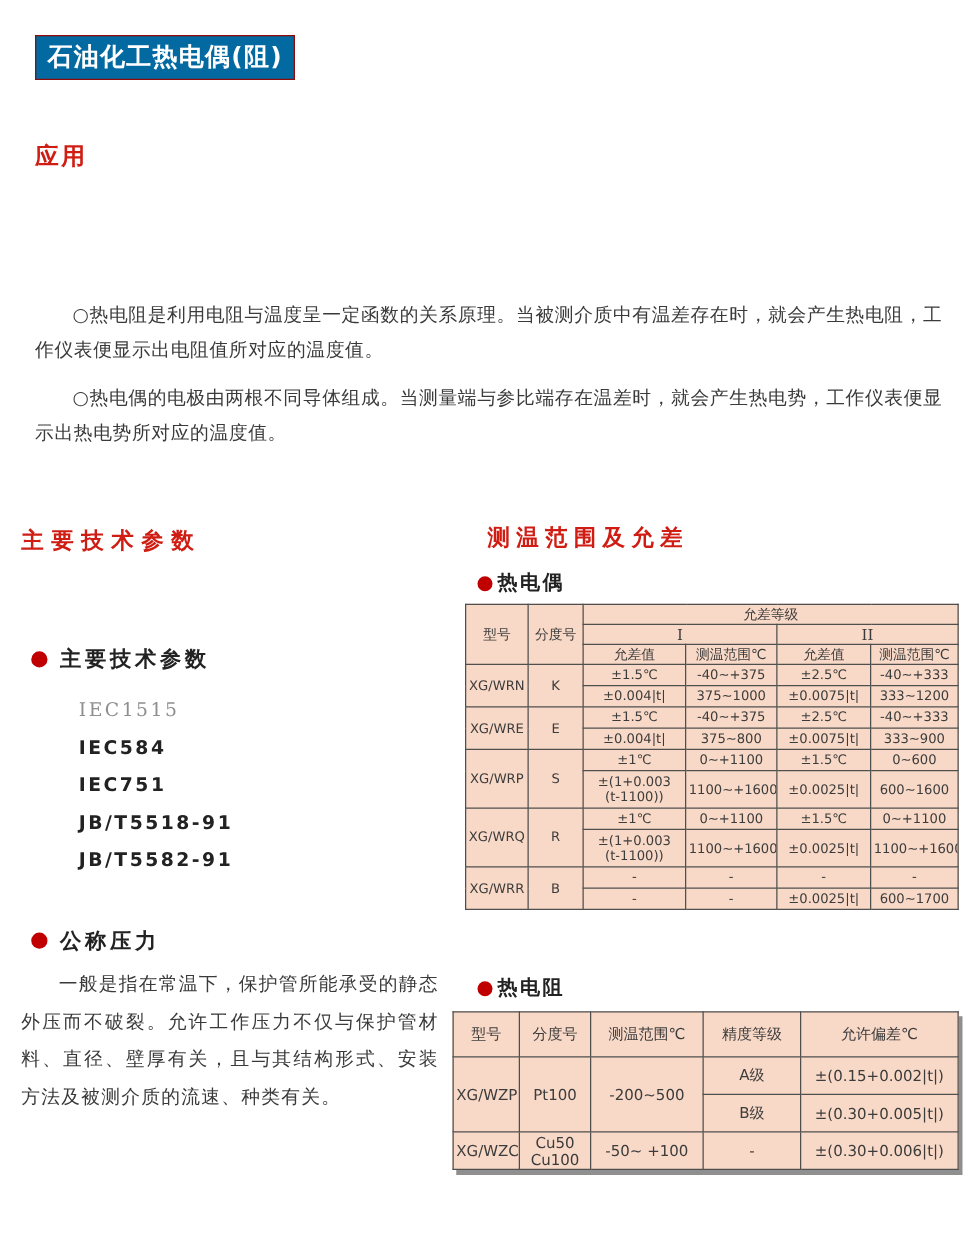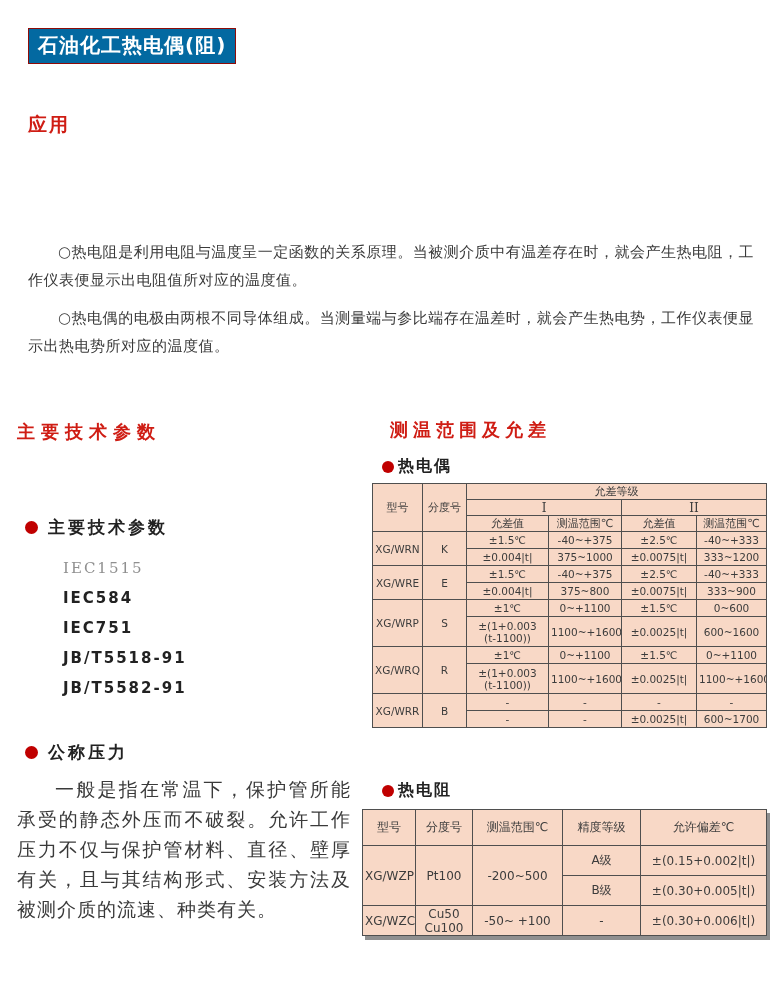--- a/index.html
+++ b/index.html
@@ -34,21 +34,21 @@
   
   #tech { position:absolute; left:17px; top:420px; width:334px; }
   .big-red { color:#cf1d14; font-size:18px; font-weight:bold; letter-spacing:6px; }
   .bullet-head { display:flex; align-items:center; font-size:17px; font-weight:bold; color:#222222; letter-spacing:3px; }
   .dot { width:13px; height:13px; border-radius:50%; background:#c00000; margin-right:10px; flex:0 0 auto; }
   #standards-head { margin-top:72px; margin-left:8px; }
   .std-list { list-style:none; margin:14px 0 0 46px; }
   .std-list li { font-size:15px; line-height:30px; letter-spacing:2px; color:#222222; font-weight:bold; }
   .std-list li.muted { color:#8f8f8f; font-weight:normal; font-family:"DejaVu Serif","Liberation Serif",serif; }
   #pressure-head { margin-top:38px; margin-left:8px; }
-  #pressure-body { margin-top:10px; font-size:19px; line-height:30px; text-indent:2em; letter-spacing:1px; text-align:justify; }
+  #pressure-body { margin-top:10px; font-size:15px; line-height:30px; text-indent:2em; letter-spacing:1px; text-align:justify;font-family:Liberation Mono, monospace; }
 
   
   #range { position:absolute; left:360px; top:418px; width:414px; }
   #range-title { margin-left:30px; color:#cf1d14; font-size:18px; font-weight:bold; letter-spacing:5px; }
   .tbl-head { display:flex; align-items:center; font-size:16px; font-weight:bold; color:#222222; letter-spacing:2px; }
   .tbl-head .dot { width:12px; height:12px; margin-right:4px; }
   #tc-head { margin-top:14px; margin-left:22px; }
   #rtd-head { margin-top:52px; margin-left:22px; }
 
   

